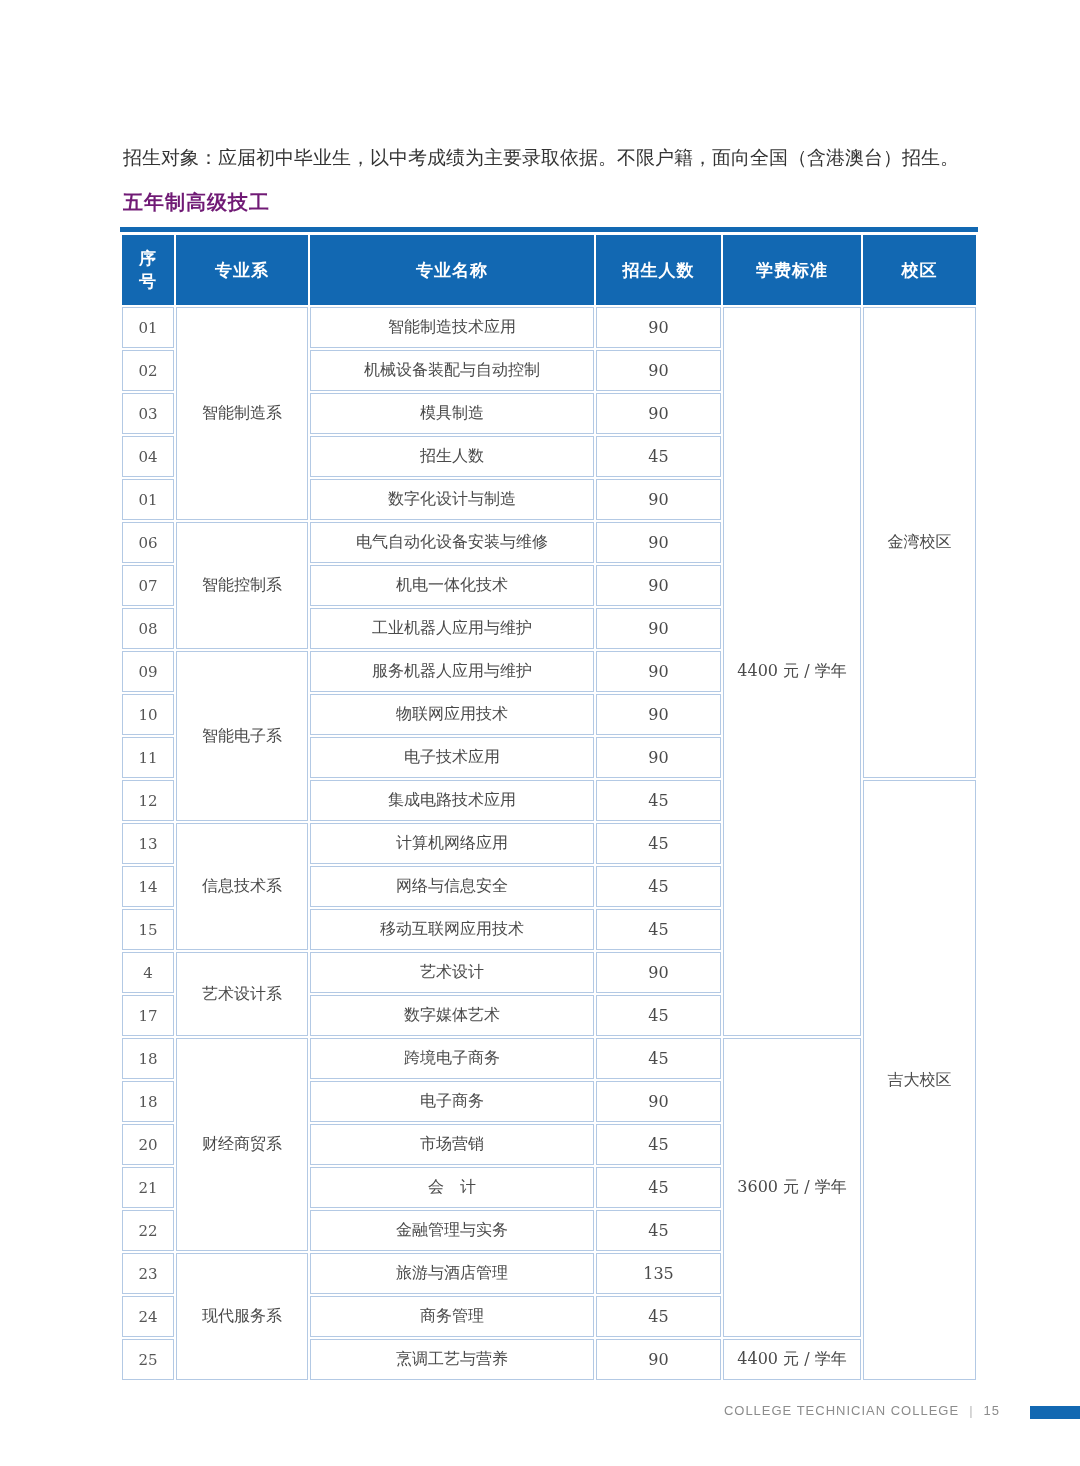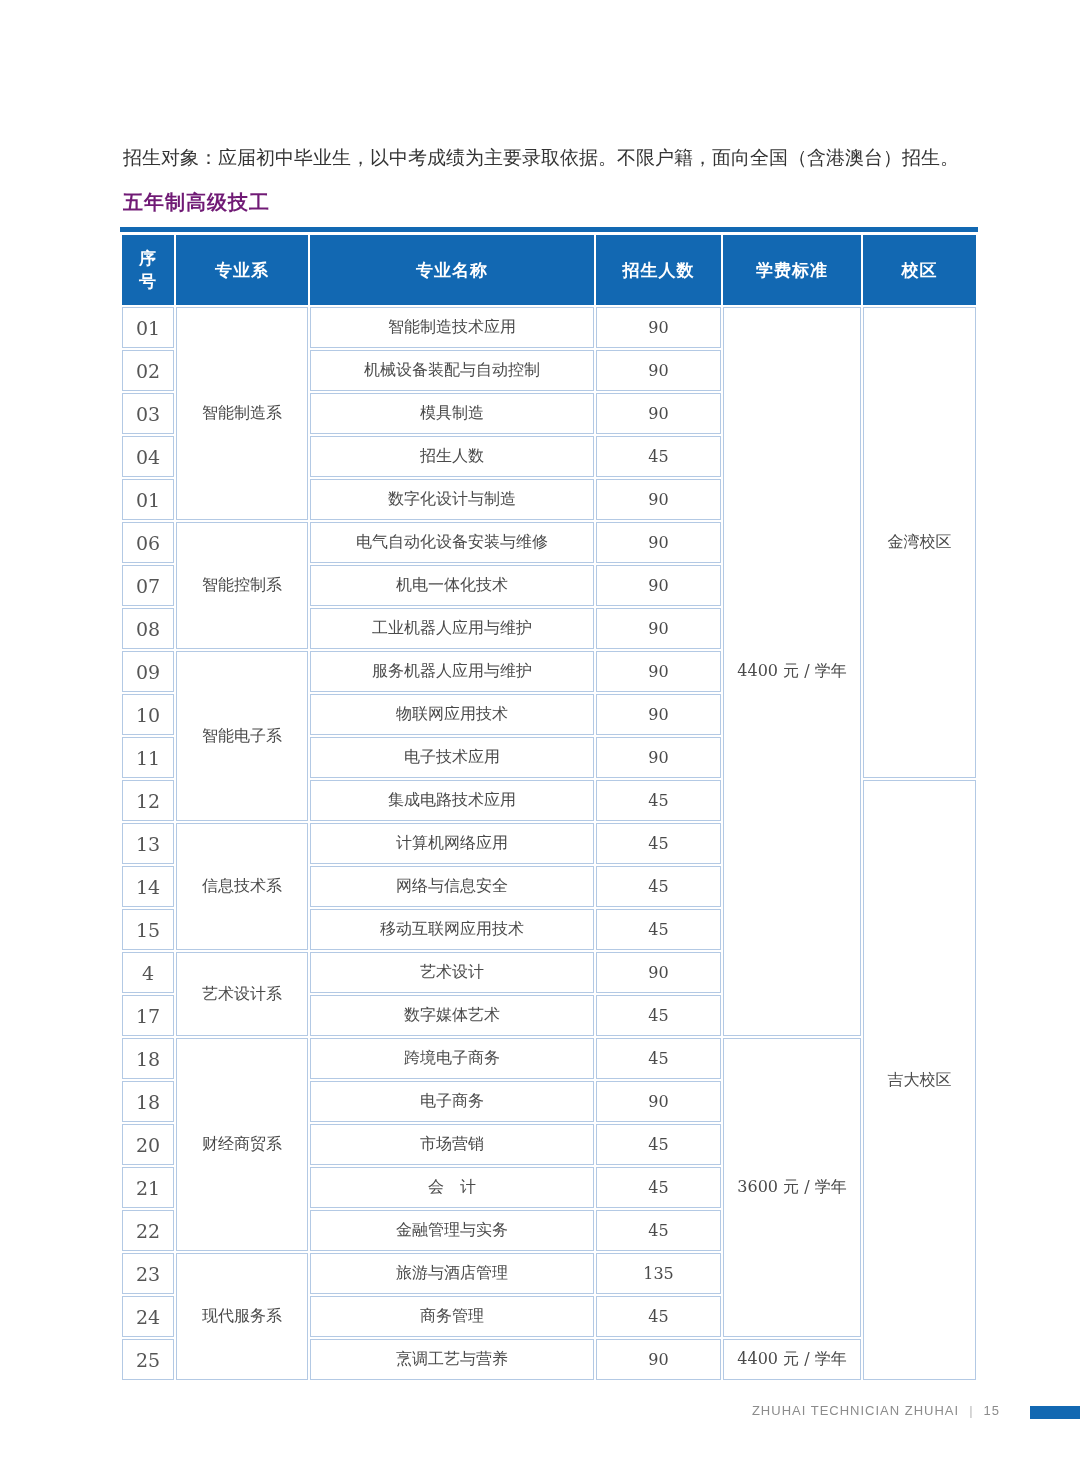--- a/index.html
+++ b/index.html
@@ -75,21 +75,21 @@
     background: #ffffff;
     text-align: center;
     vertical-align: middle;
     height: 39px;
     font-size: 16px;
     color: #4a4a4a;
     padding: 0 4px;
     font-family: "DejaVu Serif", "Liberation Serif", serif;
     overflow: hidden;
   }
-  table.enroll td.no { color: #555555; font-size: 19px; }
+  table.enroll td.no { color: #555555; font-size: 15px; }
   table.enroll td.dept,
   table.enroll td.campus,
   table.enroll td.tuition { font-size: 16px; color: #4a4a4a; }
   .footer-text {
     position: absolute;
     top: 1403px;
     left: 0;
     width: 1000px;
     text-align: right;
     font-size: 13px;
@@ -273,17 +273,17 @@
             <td class="no">25</td>
             <td class="major">烹调工艺与营养</td>
             <td class="count">90</td>
             <td class="tuition">4400 元 / 学年</td>
           </tr>
         </tbody>
     </table>
   </div>
 
   <div class="footer-text">
-    <span>ZHUHAI TECHNICIAN ZHUHAI</span><span class="sep">|</span><span>15</span>
+    <span>COLLEGE TECHNICIAN COLLEGE</span><span class="sep">|</span><span>15</span>
   </div>
   <div class="footer-bar"></div>
 
 </div>
 
 </body></html>

